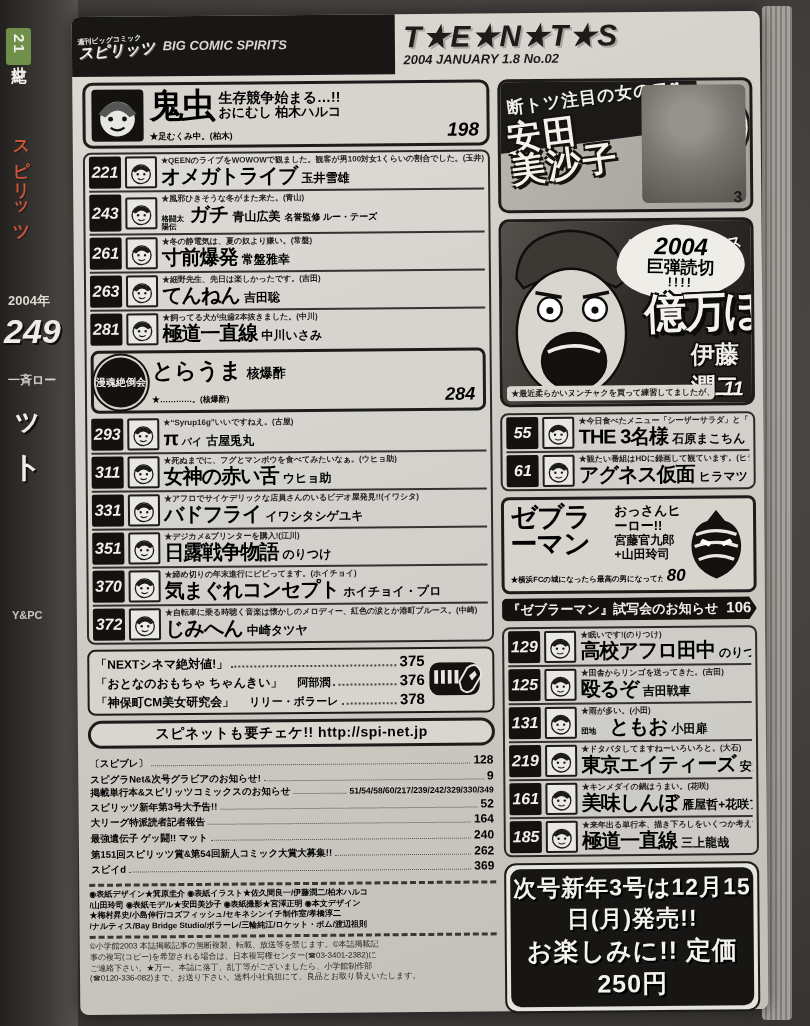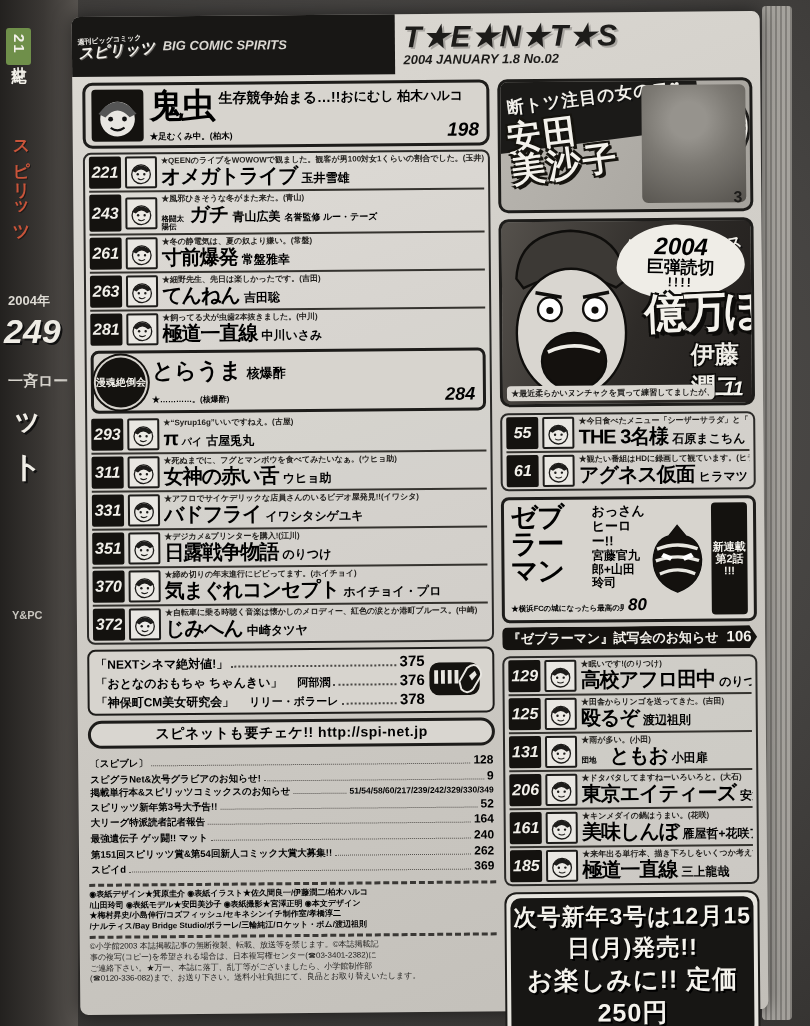--- a/index.html
+++ b/index.html
@@ -6,21 +6,21 @@
   body{width:810px;height:1026px;overflow:hidden;background:#3f3d3b;font-family:"Liberation Sans",sans-serif;-webkit-font-smoothing:antialiased;}
   .photo{position:relative;width:810px;height:1026px;background:radial-gradient(circle at 55% 40%, #575451 0%, #454341 55%, #343230 100%);}
   
   .side-strip{position:absolute;left:0;top:0;width:78px;height:1026px;background:linear-gradient(90deg,#23211f 0%,#3a3734 55%,#57534f 100%);overflow:hidden;}
   .frag{position:absolute;color:#e8e5df;font-weight:bold;}
   .vert{writing-mode:vertical-rl;}
   .frag-green{left:6px;top:28px;background:#6f8f4a;color:#f3f1ea;padding:6px 3px;font-size:15px;letter-spacing:2px;border-radius:3px;}
   .frag-red{left:10px;top:128px;color:#c9543a;font-size:17px;letter-spacing:2px;text-shadow:1px 1px 0 #1d1b19;}
   .frag-year{left:8px;top:292px;font-size:13px;color:#dedbd4;}
   .frag-249{left:4px;top:312px;font-size:34px;font-style:italic;color:#efece5;text-shadow:2px 2px 0 #111;}
-  .frag-row{left:8px;top:372px;font-size:15px;color:#d6d3cc;}
+  .frag-row{left:8px;top:372px;font-size:12px;color:#d6d3cc;}
   .frag-tto{left:6px;top:398px;font-size:30px;color:#f0ede6;text-shadow:2px 2px 0 #111;}
   .frag-ypc{left:12px;top:609px;font-size:11px;color:#c9c6bf;}
   
   .stack-edge{position:absolute;right:18px;top:6px;width:30px;height:1014px;background:repeating-linear-gradient(90deg,#b7b4ae 0 3px,#8e8b86 3px 5px);border-radius:4px;opacity:.85;}
   
   .page{position:absolute;left:76px;top:14px;width:688px;height:998px;background:linear-gradient(160deg,#dcd9d3 0%,#cfccc6 45%,#c2bfb9 100%);border-radius:8px;transform:rotate(-0.5deg);box-shadow:0 0 18px rgba(0,0,0,.55);padding:0;box-sizing:border-box;}
   
   .hdr{display:flex;height:60px;}
   .hdr-left{flex:0 0 47%;background:#181715;border-radius:8px 0 0 0;display:flex;align-items:center;gap:8px;padding:4px 6px;box-sizing:border-box;}
   .logo{display:flex;flex-direction:column;line-height:1;transform:rotate(-4deg);}
@@ -35,21 +35,21 @@
   
   .cols{display:flex;gap:8px;padding:6px 8px 0 10px;box-sizing:border-box;}
   .col-left{flex:0 0 316px;}
   .col-right{flex:1;min-width:0;}
   
   .feat{border:3px solid #1d1c1a;border-radius:10px;padding:4px 8px 2px 6px;display:flex;gap:6px;background:#d7d4ce;}
   .feat-thumb{width:52px;height:52px;background:#14120f;border-radius:4px;flex:0 0 auto;display:flex;align-items:center;justify-content:center;}
   .feat-body{flex:1;min-width:0;}
   .feat-top{display:flex;align-items:flex-start;gap:5px;}
   .feat-title{font-size:34px;font-weight:900;line-height:.95;letter-spacing:-2px;}
-  .feat-col{display:flex;flex-direction:row;line-height:1.1;padding-top:2px;justify-content:center;}
+  .feat-col{display:flex;flex-direction:column;line-height:1.1;padding-top:2px;justify-content:center;}
   .feat-sub{font-size:14px;font-weight:900;}
   .feat-auth{font-size:13px;font-weight:bold;}
   .feat-foot{display:flex;justify-content:space-between;align-items:flex-end;}
   .feat-comment{font-size:8.5px;font-weight:bold;}
   .feat-page{font-size:19px;font-weight:900;font-style:italic;}
   
   .list-frame{border:2px solid #2a2927;border-radius:8px;margin-top:4px;padding:0 4px;background:rgba(255,255,255,.12);}
   .row{display:flex;gap:4px;align-items:stretch;border-bottom:2px solid #35332f;padding:2px 0;}
   .row:last-child{border-bottom:none;}
   .pg{flex:0 0 32px;background:#14120f;color:#f2f0ea;font-weight:900;font-style:italic;font-size:16px;display:flex;align-items:center;justify-content:center;border-radius:2px;}
@@ -695,25 +695,20 @@
           <div class="z-art">
             <svg viewBox="0 0 90 110">
               <path d="M45 4 L58 20 Q80 26 82 56 Q82 92 45 106 Q8 92 8 56 Q10 26 32 20 Z" fill="#14110e" stroke="#0f0e0c" stroke-width="2"></path>
               <path d="M14 40 Q45 28 76 40" fill="none" stroke="#e9e7e1" stroke-width="5"></path>
               <path d="M12 58 Q45 46 78 58" fill="none" stroke="#e9e7e1" stroke-width="5"></path>
               <path d="M18 78 Q45 66 72 78" fill="none" stroke="#e9e7e1" stroke-width="5"></path>
               <path d="M24 46 L38 52 L34 58 L20 52 Z" fill="#fff"></path>
               <path d="M66 46 L52 52 L56 58 L70 52 Z" fill="#fff"></path>
             </svg>
           </div>
-          <div class="z-badge">
-            <span>新連載</span>
-            <span>第2話</span>
-            <span>!!!</span>
-          </div>
         </div>
 
         <div class="z-notice">
           <span>『ゼブラーマン』試写会のお知らせ</span>
           <span class="np">106</span>
         </div>
 
         <div class="list-frame" id="right-entries-b" style="margin-top:6px;">
   <div class="row">
     <div class="pg">129</div>
@@ -748,21 +743,21 @@
                   <circle cx="18.5" cy="17" r="1.3" fill="#1d1c1a"></circle>
                   <path d="M11.5 21.5 Q15 24 18.5 21.5" fill="none" stroke="#1d1c1a" stroke-width="1.1"></path>
                 </svg>
     </div>
     <div class="ebody">
       <div class="comment">★田舎からリンゴを送ってきた。(吉田)</div>
       <div class="trow">
 
         <span class="etitle">殴るぞ</span>
 
-        <span class="eauthor">渡辺祖則</span>
+        <span class="eauthor">吉田戦車</span>
 
       </div>
     </div>
   </div>
 
   <div class="row">
     <div class="pg">131</div>
     <div class="thumb">
       <svg viewBox="0 0 30 30">
                   <circle cx="15" cy="17" r="10" fill="#eceae5" stroke="#1d1c1a" stroke-width="1.4"></circle>
@@ -778,21 +773,21 @@
         <span class="prefix">団地</span>
         <span class="etitle">ともお</span>
 
         <span class="eauthor">小田扉</span>
 
       </div>
     </div>
   </div>
 
   <div class="row">
-    <div class="pg">206</div>
+    <div class="pg">219</div>
     <div class="thumb">
       <svg viewBox="0 0 30 30">
                   <circle cx="15" cy="17" r="10" fill="#eceae5" stroke="#1d1c1a" stroke-width="1.4"></circle>
                   <path d="M5 13 Q15 2 25 13 L21 15 Q15 9 9 15 Z" fill="#1d1c1a"></path>
                   <circle cx="11.5" cy="17" r="1.3" fill="#1d1c1a"></circle>
                   <circle cx="18.5" cy="17" r="1.3" fill="#1d1c1a"></circle>
                   <path d="M11.5 21.5 Q15 24 18.5 21.5" fill="none" stroke="#1d1c1a" stroke-width="1.1"></path>
                 </svg>
     </div>
     <div class="ebody">

